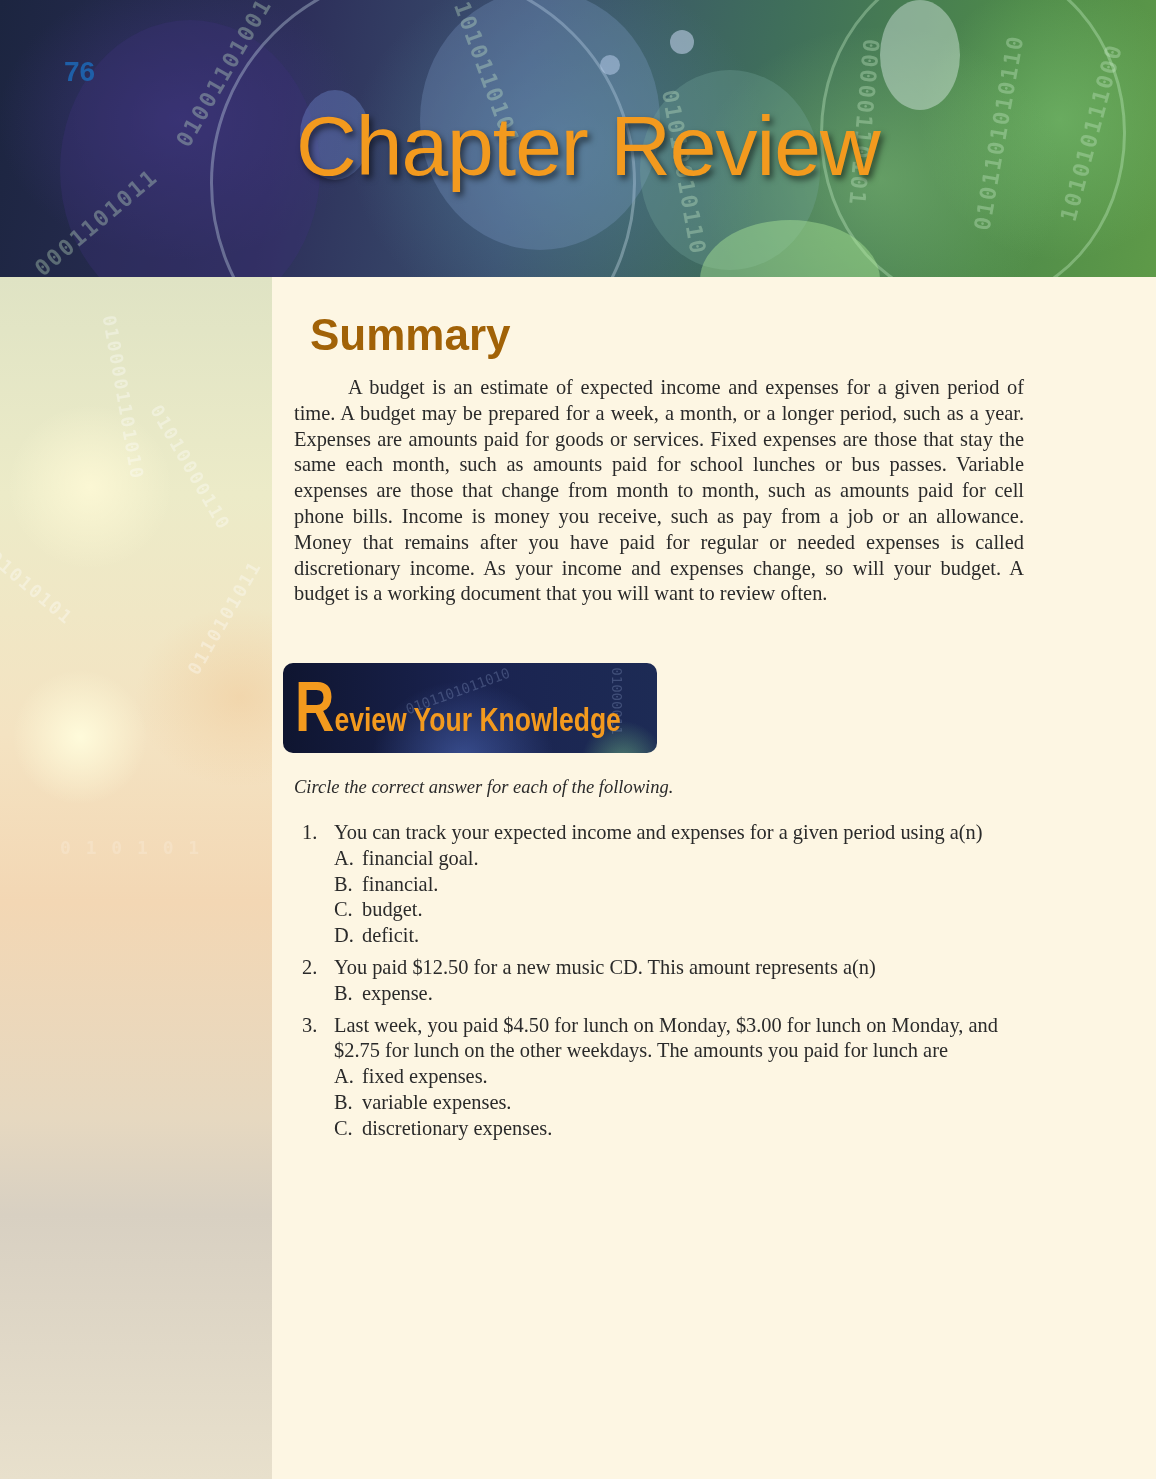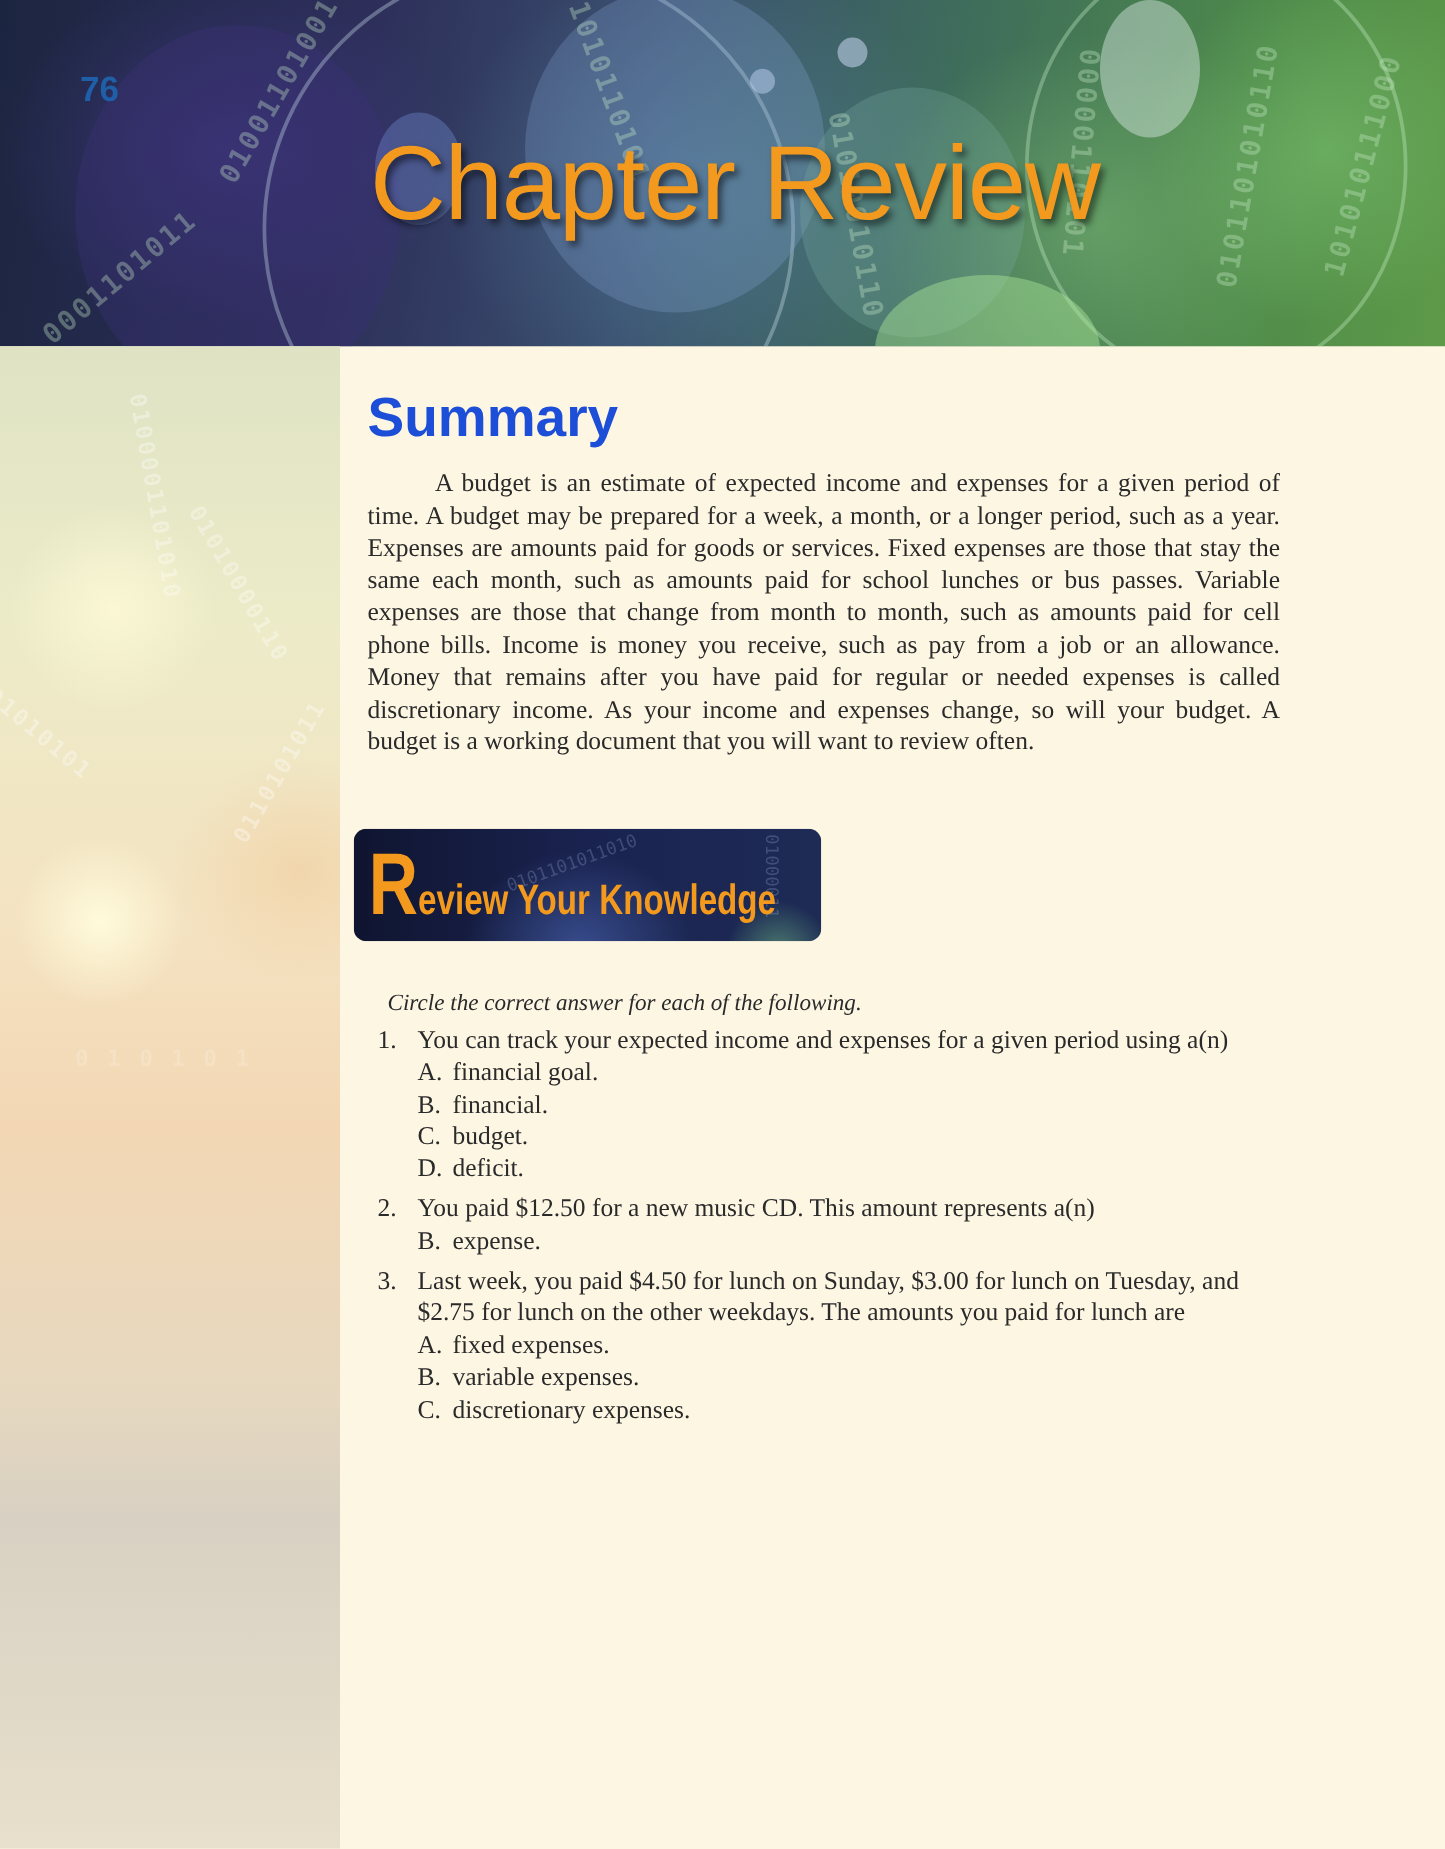--- a/index.html
+++ b/index.html
@@ -44,22 +44,22 @@
       radial-gradient(ellipse 140px 120px at 240px 420px, rgba(240,200,150,0.5), transparent 75%),
       linear-gradient(180deg, #dfe3c4 0%, #ecebc8 18%, #f4e3c2 38%, #f3d7b4 52%, #e6d8c0 70%, #d8d0c2 78%, #e8e0cc 100%);
   }
   .side-panel .bits {
     position: absolute; font-family: "DejaVu Sans Mono", monospace; font-weight: bold;
     color: rgba(255,255,255,0.35); font-size: 18px; white-space: nowrap; letter-spacing: 2px;
   }
   
   .main { position: absolute; left: 294px; top: 277px; width: 730px; }
   .section-heading {
-    position: absolute; left: 0; top: 33px; margin: 0;
-    font-family: "Liberation Sans", sans-serif; font-weight: bold; font-size: 44px; color: #1d4ed8;
+    position: absolute; left: 16px; top: 33px; margin: 0;
+    font-family: "Liberation Sans", sans-serif; font-weight: bold; font-size: 44px; color: #a16207;
   }
   .summary-text {
     position: absolute; left: 0; top: 98px; width: 730px; margin: 0;
     font-size: 20.4px; line-height: 25.8px; text-indent: 54px; text-align: justify; text-align-last: left;
   }
   .rk-banner {
     position: absolute; left: -11px; top: 386px; width: 374px; height: 90px; border-radius: 10px; overflow: hidden;
     background:
       radial-gradient(ellipse 130px 110px at 180px 95px, rgba(80,110,190,0.55), transparent 70%),
       radial-gradient(ellipse 60px 60px at 340px 100px, rgba(110,180,130,0.6), transparent 70%),
@@ -70,21 +70,21 @@
     color: rgba(170,190,230,0.25); white-space: nowrap;
   }
   .rk-title {
     position: absolute; left: 12px; top: 4px;
     font-family: "Liberation Sans", sans-serif; font-weight: bold; color: #f39a1e;
     transform: scaleX(0.78); transform-origin: left bottom; white-space: nowrap;
   }
   .rk-cap { font-size: 70px; line-height: 80px; }
   .rk-rest { font-size: 34px; line-height: 34px; }
   .instructions {
-    position: absolute; left: 0; top: 500px; margin: 16px; font-style: italic; font-size: 18.5px; text-align: center;
+    position: absolute; left: 0; top: 500px; margin: 0; font-style: italic; font-size: 18.5px; text-align: center;
   }
   .questions { position: absolute; left: 0; top: 543px; width: 720px; margin: 0; padding: 0; list-style: none; }
   .question { position: relative; padding-left: 40px; font-size: 20.4px; line-height: 25.8px; margin-bottom: 6px; }
   .q-num { position: absolute; left: 8px; top: 0; }
   .q-stem { display: block; }
   .choice { display: block; }
   .choice .letter { display: inline-block; width: 28px; }
 </style>
 </head>
 <body>
@@ -143,19 +143,19 @@
       <span class="choice"><span class="letter">C.</span><span>budget.</span></span>
       <span class="choice"><span class="letter">D.</span><span>deficit.</span></span>
     </li>
     <li class="question">
       <span class="q-num">2.</span>
       <span class="q-stem">You paid $12.50 for a new music CD. This amount represents a(n)</span>
       <span class="choice"><span class="letter">B.</span><span>expense.</span></span>
     </li>
     <li class="question">
       <span class="q-num">3.</span>
-      <span class="q-stem">Last week, you paid $4.50 for lunch on Sunday, $3.00 for lunch on Tuesday, and $2.75 for lunch on the other weekdays. The amounts you paid for lunch are</span>
+      <span class="q-stem">Last week, you paid $4.50 for lunch on Monday, $3.00 for lunch on Monday, and $2.75 for lunch on the other weekdays. The amounts you paid for lunch are</span>
       <span class="choice"><span class="letter">A.</span><span>fixed expenses.</span></span>
       <span class="choice"><span class="letter">B.</span><span>variable expenses.</span></span>
       <span class="choice"><span class="letter">C.</span><span>discretionary expenses.</span></span>
     </li>
   </ol>
 </div>
 
 </body></html>

